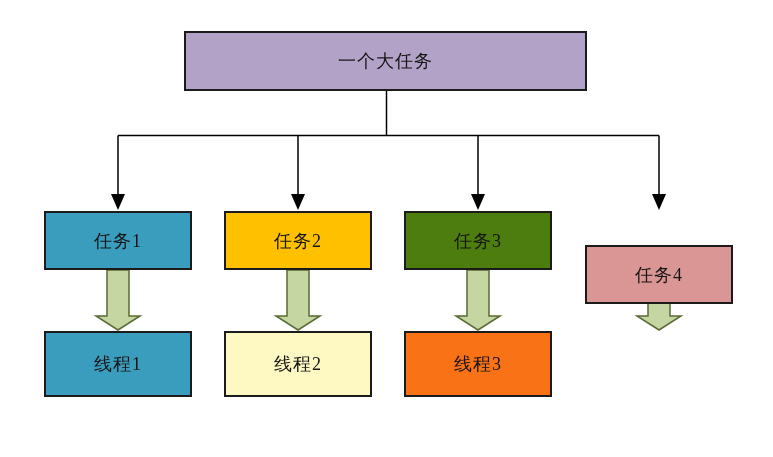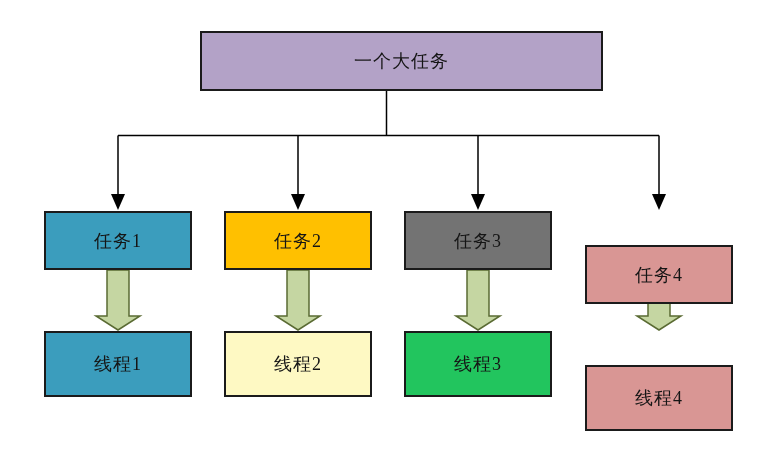--- a/index.html
+++ b/index.html
@@ -29,21 +29,21 @@
     border: 2px solid #1b1b1b;
     display: flex;
     align-items: center;
     justify-content: center;
     font-size: 18px;
     color: #151515;
     z-index: 2;
     letter-spacing: 1px;
   }
   .root-box {
-    left: 200px;
+    left: 184px;
     top: 31px;
     width: 403px;
     height: 60px;
   }
   .task-row {
     top: 211px;
     height: 59px;
     width: 148px;
   }
   .thread-row {
@@ -98,34 +98,31 @@
   <div class="box root-box" style="background-color: rgb(179, 162, 199);">
     <span>一个大任务</span>
   </div>
 
   <div class="box task-row col-1" style="background-color: rgb(59, 157, 189);">
     <span>任务1</span>
   </div>
   <div class="box task-row col-2" style="background-color: rgb(255, 192, 0);">
     <span>任务2</span>
   </div>
-  <div class="box task-row col-3" style="background-color: #737373;">
+  <div class="box task-row col-3" style="background-color: #4d7c0f;">
     <span>任务3</span>
   </div>
   <div class="box task-row col-4" style="background-color: rgb(217, 150, 148);">
     <span>任务4</span>
   </div>
 
   <div class="box thread-row col-1" style="background-color: rgb(59, 157, 189);">
     <span>线程1</span>
   </div>
   <div class="box thread-row col-2" style="background-color: #fef9c3;">
     <span>线程2</span>
   </div>
-  <div class="box thread-row col-3" style="background-color: #22c55e;">
+  <div class="box thread-row col-3" style="background-color: #f97316;">
     <span>线程3</span>
-  </div>
-  <div class="box thread-row col-4" style="background-color: rgb(217, 150, 148);">
-    <span>线程4</span>
   </div>
 
 
 </div>
 
 </body></html>

